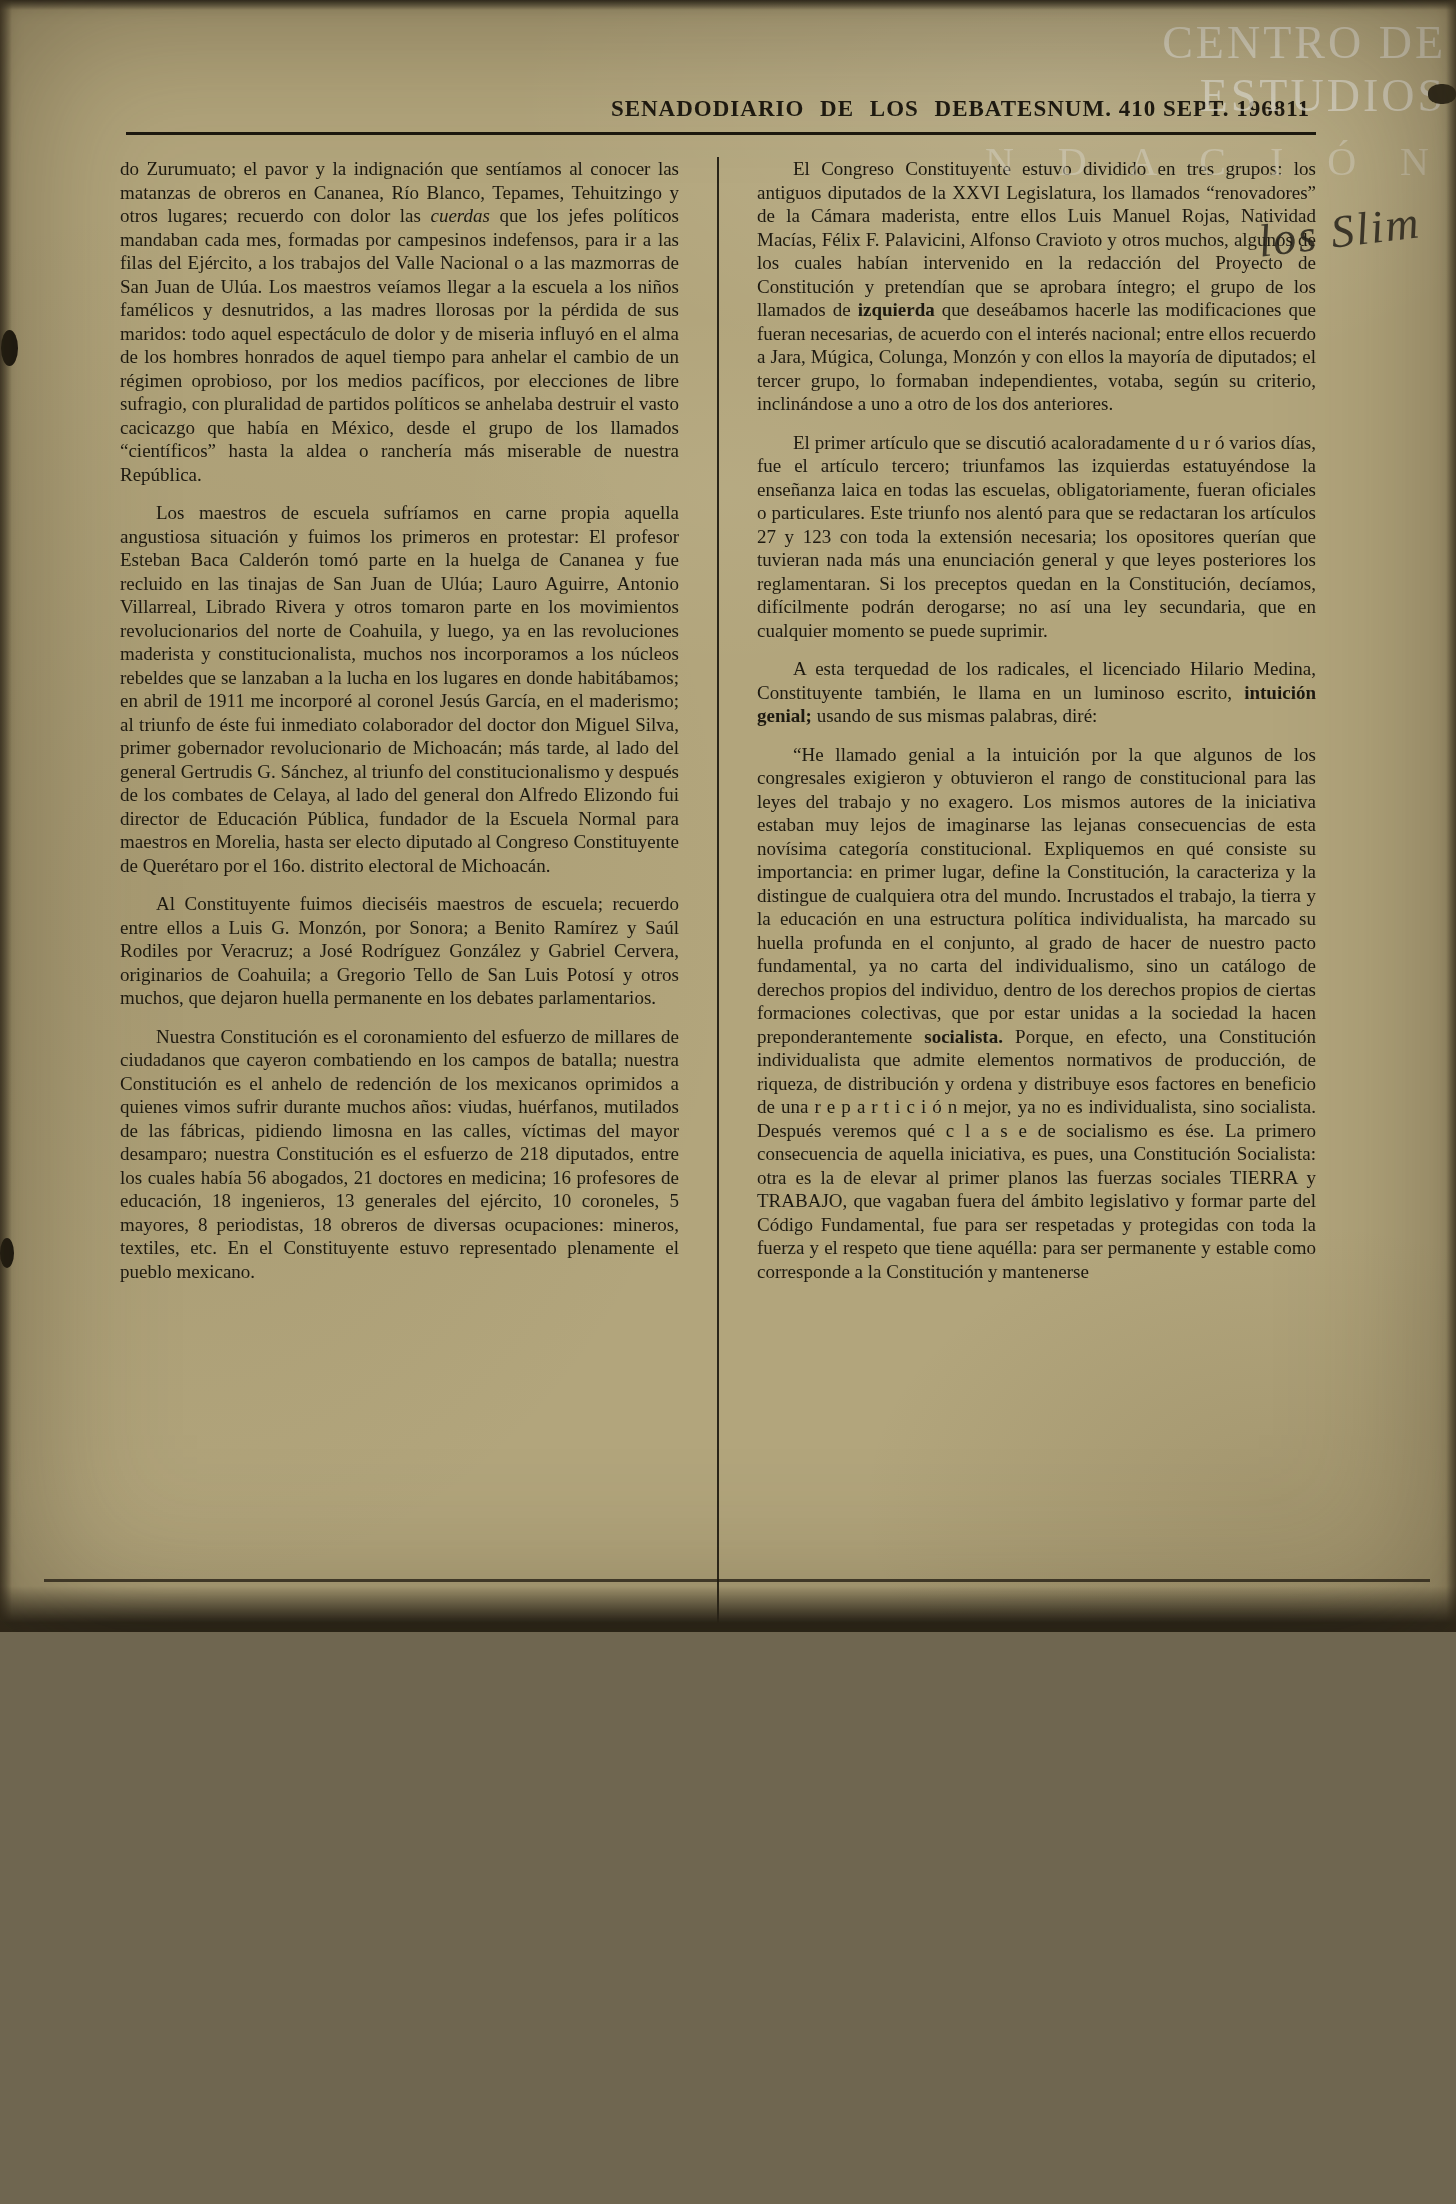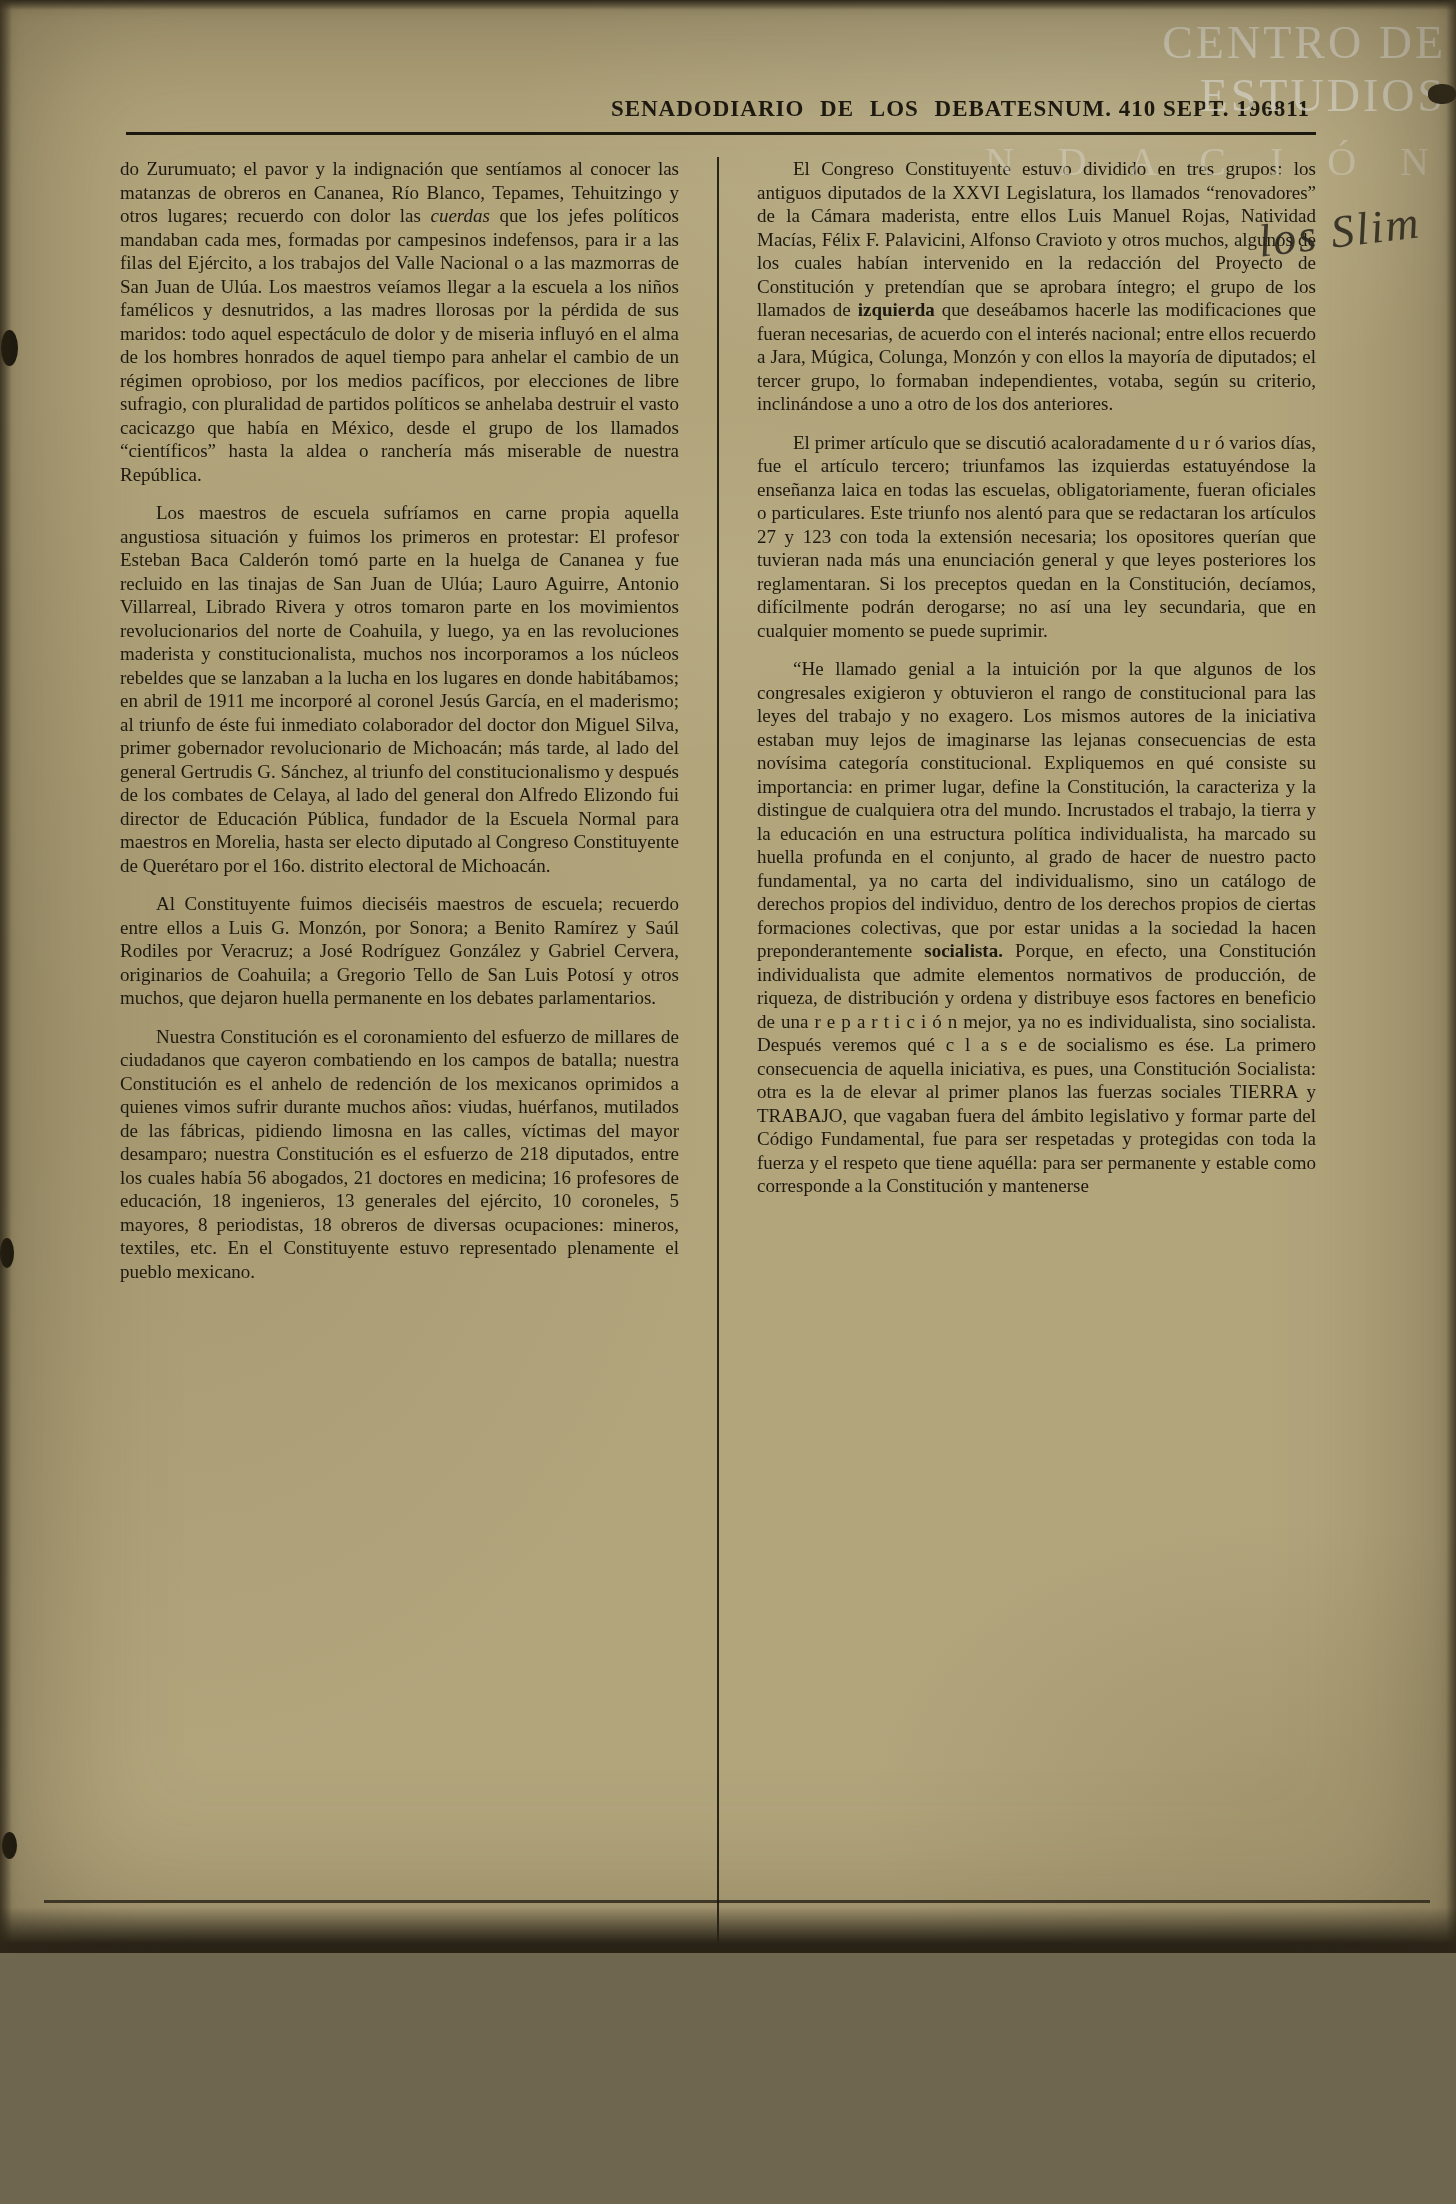--- a/index.html
+++ b/index.html
@@ -1,18 +1,18 @@
 <!DOCTYPE html>
 <html lang="es"><head>
 <meta charset="utf-8">
 <style>
   html,body{margin:0;padding:0;background:#6f6650;}
   .page{
     position:relative;
-    width:1456px;height:1953px;
+    width:1456px;height:1632px;
     margin:0 auto;
     overflow:hidden;
     background-color:#b2a57c;
     background-image:
       radial-gradient(900px 500px at 72% 6%, rgba(255,253,240,0.12), transparent 60%),
       radial-gradient(800px 1000px at 12% 55%, rgba(92,78,46,0.12), transparent 70%),
       radial-gradient(600px 400px at 88% 92%, rgba(92,78,46,0.16), transparent 70%),
       radial-gradient(400px 260px at 50% 30%, rgba(255,250,230,0.06), transparent 70%);
     font-family:"Liberation Serif","DejaVu Serif",serif;
     color:#1d1910;
@@ -121,17 +121,18 @@
     <div class="col" id="left-col">
         <p class="no-indent"><span>do Zurumuato; el pavor y la indignación que sentíamos al conocer las matanzas de obreros en Cananea, Río Blanco, Tepames, Tehuitzingo y otros lugares; recuerdo con dolor las </span><span class="seg-i">cuerdas</span><span> que los jefes políticos mandaban cada mes, formadas por campesinos indefensos, para ir a las filas del Ejército, a los trabajos del Valle Nacional o a las mazmorras de San Juan de Ulúa. Los maestros veíamos llegar a la escuela a los niños famélicos y desnutridos, a las madres llorosas por la pérdida de sus maridos: todo aquel espectáculo de dolor y de miseria influyó en el alma de los hombres honrados de aquel tiempo para anhelar el cambio de un régimen oprobioso, por los medios pacíficos, por elecciones de libre sufragio, con pluralidad de partidos políticos se anhelaba destruir el vasto cacicazgo que había en México, desde el grupo de los llamados “científicos” hasta la aldea o ranchería más miserable de nuestra República.</span></p>
         <p><span>Los maestros de escuela sufríamos en carne propia aquella angustiosa situación y fuimos los primeros en protestar: El profesor Esteban Baca Calderón tomó parte en la huelga de Cananea y fue recluido en las tinajas de San Juan de Ulúa; Lauro Aguirre, Antonio Villarreal, Librado Rivera y otros tomaron parte en los movimientos revolucionarios del norte de Coahuila, y luego, ya en las revoluciones maderista y constitucionalista, muchos nos incorporamos a los núcleos rebeldes que se lanzaban a la lucha en los lugares en donde habitábamos; en abril de 1911 me incorporé al coronel Jesús García, en el maderismo; al triunfo de éste fui inmediato colaborador del doctor don Miguel Silva, primer gobernador revolucionario de Michoacán; más tarde, al lado del general Gertrudis G. Sánchez, al triunfo del constitucionalismo y después de los combates de Celaya, al lado del general don Alfredo Elizondo fui director de Educación Pública, fundador de la Escuela Normal para maestros en Morelia, hasta ser electo diputado al Congreso Constituyente de Querétaro por el 16o. distrito electoral de Michoacán.</span></p>
         <p><span>Al Constituyente fuimos dieciséis maestros de escuela; recuerdo entre ellos a Luis G. Monzón, por Sonora; a Benito Ramírez y Saúl Rodiles por Veracruz; a José Rodríguez González y Gabriel Cervera, originarios de Coahuila; a Gregorio Tello de San Luis Potosí y otros muchos, que dejaron huella permanente en los debates parlamentarios.</span></p>
         <p><span>Nuestra Constitución es el coronamiento del esfuerzo de millares de ciudadanos que cayeron combatiendo en los campos de batalla; nuestra Constitución es el anhelo de redención de los mexicanos oprimidos a quienes vimos sufrir durante muchos años: viudas, huérfanos, mutilados de las fábricas, pidiendo limosna en las calles, víctimas del mayor desamparo; nuestra Constitución es el esfuerzo de 218 diputados, entre los cuales había 56 abogados, 21 doctores en medicina; 16 profesores de educación, 18 ingenieros, 13 generales del ejército, 10 coroneles, 5 mayores, 8 periodistas, 18 obreros de diversas ocupaciones: mineros, textiles, etc. En el Constituyente estuvo representado plenamente el pueblo mexicano.</span></p>
       </div>
     <div class="col-divider"></div>
     <div class="col" id="right-col">
         <p><span>El Congreso Constituyente estuvo dividido en tres grupos: los antiguos diputados de la XXVI Legislatura, los llamados “renovadores” de la Cámara maderista, entre ellos Luis Manuel Rojas, Natividad Macías, Félix F. Palavicini, Alfonso Cravioto y otros muchos, algunos de los cuales habían intervenido en la redacción del Proyecto de Constitución y pretendían que se aprobara íntegro; el grupo de los llamados de </span><span class="seg-b">izquierda</span><span> que deseábamos hacerle las modificaciones que fueran necesarias, de acuerdo con el interés nacional; entre ellos recuerdo a Jara, Múgica, Colunga, Monzón y con ellos la mayoría de diputados; el tercer grupo, lo formaban independientes, votaba, según su criterio, inclinándose a uno a otro de los dos anteriores.</span></p>
         <p><span>El primer artículo que se discutió acaloradamente d u r ó varios días, fue el artículo tercero; triunfamos las izquierdas estatuyéndose la enseñanza laica en todas las escuelas, obligatoriamente, fueran oficiales o particulares. Este triunfo nos alentó para que se redactaran los artículos 27 y 123 con toda la extensión necesaria; los opositores querían que tuvieran nada más una enunciación general y que leyes posteriores los reglamentaran. Si los preceptos quedan en la Constitución, decíamos, difícilmente podrán derogarse; no así una ley secundaria, que en cualquier momento se puede suprimir.</span></p>
+        <p><span>A esta terquedad de los radicales, el licenciado Hilario Medina, Constituyente también, le llama en un luminoso escrito, </span><span class="seg-b">intuición genial;</span><span> usando de sus mismas palabras, diré:</span></p>
         <p><span>“He llamado genial a la intuición por la que algunos de los congresales exigieron y obtuvieron el rango de constitucional para las leyes del trabajo y no exagero. Los mismos autores de la iniciativa estaban muy lejos de imaginarse las lejanas consecuencias de esta novísima categoría constitucional. Expliquemos en qué consiste su importancia: en primer lugar, define la Constitución, la caracteriza y la distingue de cualquiera otra del mundo. Incrustados el trabajo, la tierra y la educación en una estructura política individualista, ha marcado su huella profunda en el conjunto, al grado de hacer de nuestro pacto fundamental, ya no carta del individualismo, sino un catálogo de derechos propios del individuo, dentro de los derechos propios de ciertas formaciones colectivas, que por estar unidas a la sociedad la hacen preponderantemente </span><span class="seg-b">socialista.</span><span> Porque, en efecto, una Constitución individualista que admite elementos normativos de producción, de riqueza, de distribución y ordena y distribuye esos factores en beneficio de una r e p a r t i c i ó n mejor, ya no es individualista, sino socialista. Después veremos qué c l a s e de socialismo es ése. La primero consecuencia de aquella iniciativa, es pues, una Constitución Socialista: otra es la de elevar al primer planos las fuerzas sociales TIERRA y TRABAJO, que vagaban fuera del ámbito legislativo y formar parte del Código Fundamental, fue para ser respetadas y protegidas con toda la fuerza y el respeto que tiene aquélla: para ser permanente y estable como corresponde a la Constitución y mantenerse</span></p>
       </div>
   </main>
 
 </div>
 
 </body></html>

